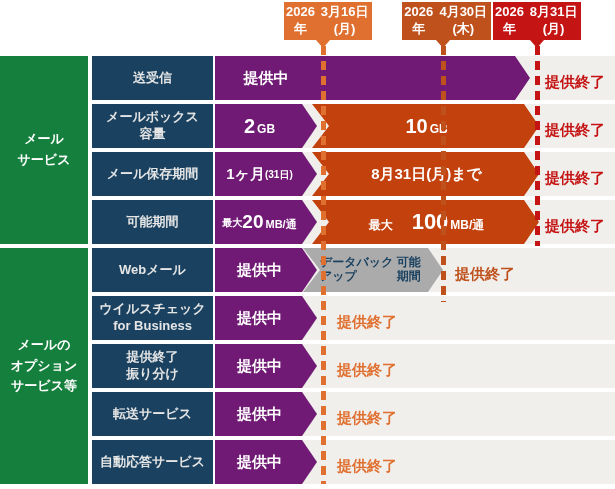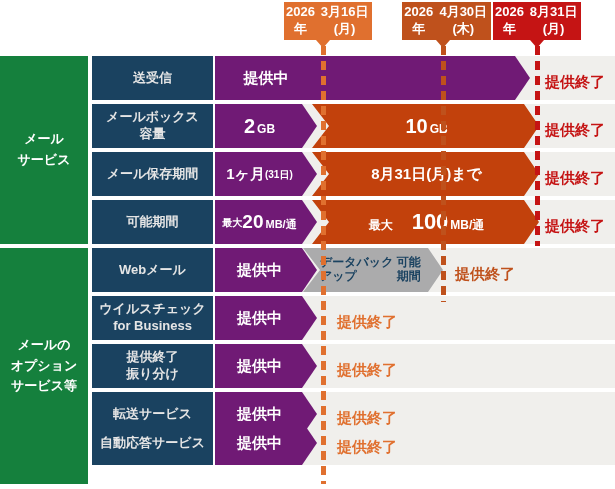--- a/index.html
+++ b/index.html
@@ -221,21 +221,21 @@
     <div class="row-bg"></div>
     <div class="label-box">
       <span>転送サービス</span>
     </div>
     <div class="arrow cyan cyan-short">
       <span>提供中</span>
     </div>
     <div class="end-label end-orange">提供終了</div>
   </div>
 
-  <div class="row" style="top:421px">
+  <div class="row" style="top:440px">
     <div class="row-bg"></div>
     <div class="label-box">
       <span>自動応答サービス</span>
     </div>
     <div class="arrow cyan cyan-short">
       <span>提供中</span>
     </div>
     <div class="end-label end-orange">提供終了</div>
   </div>
 

